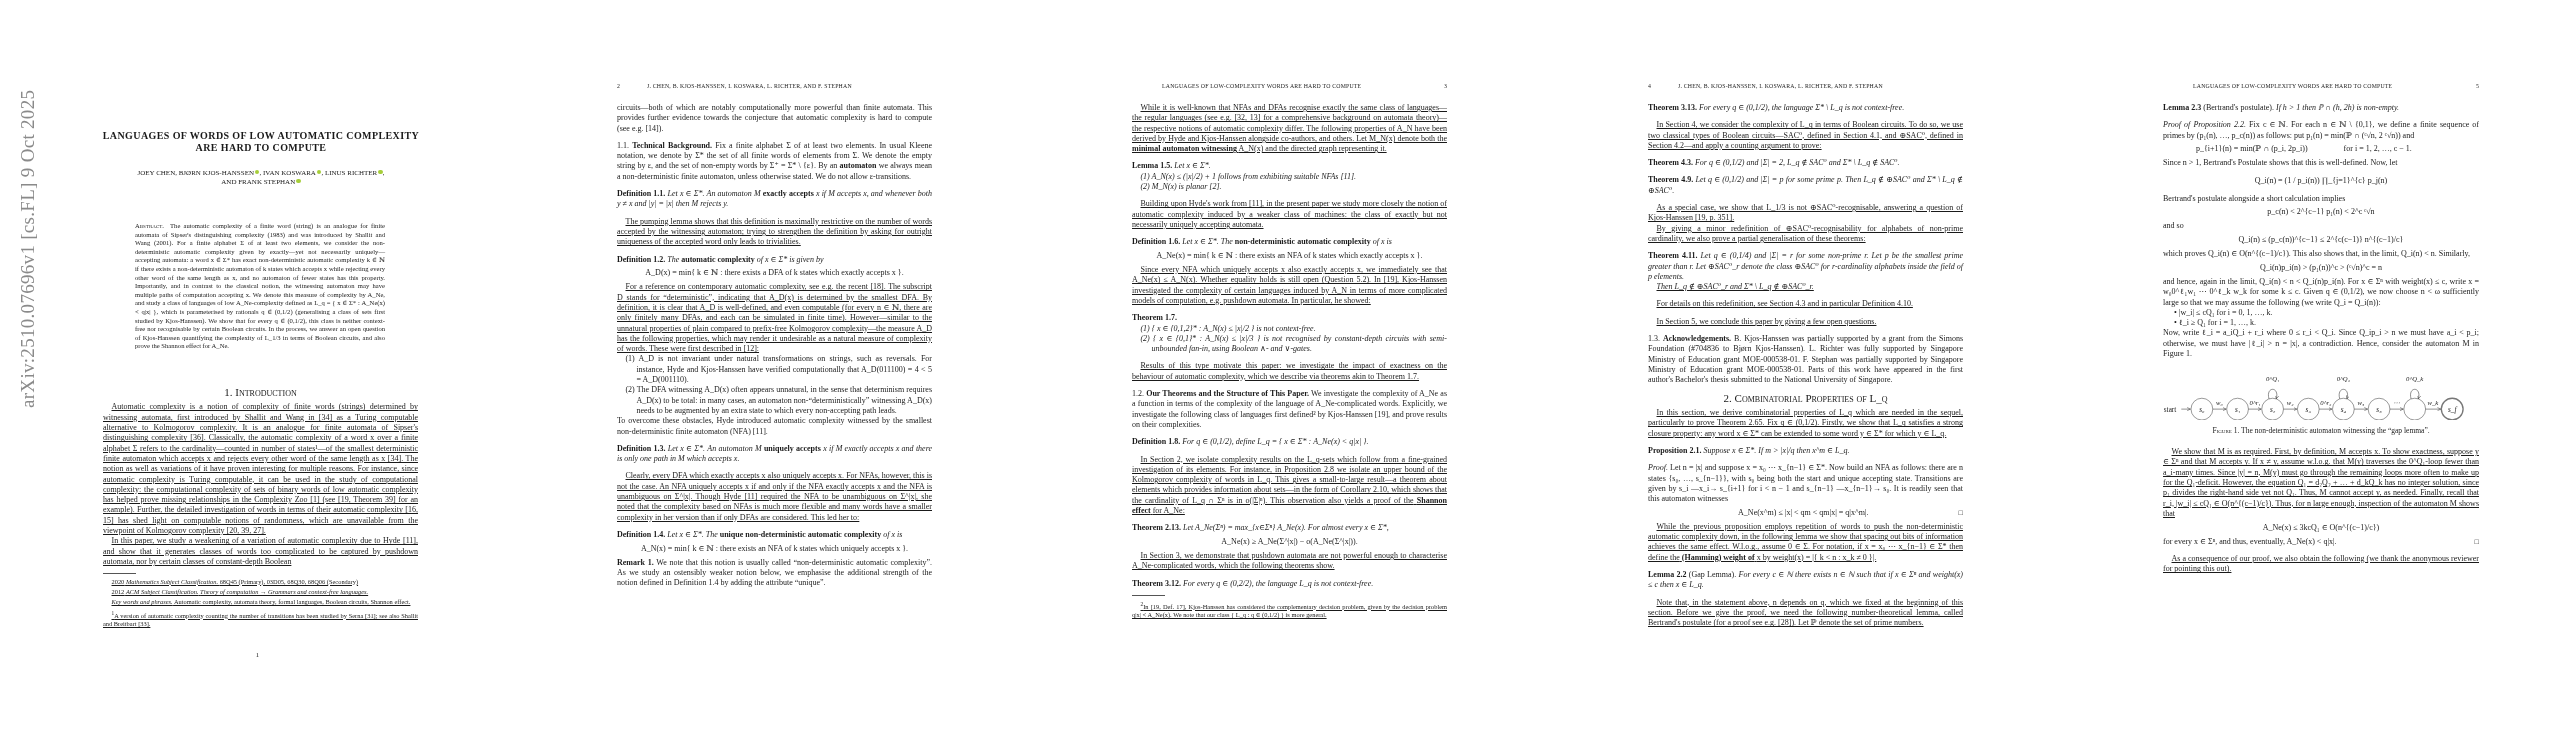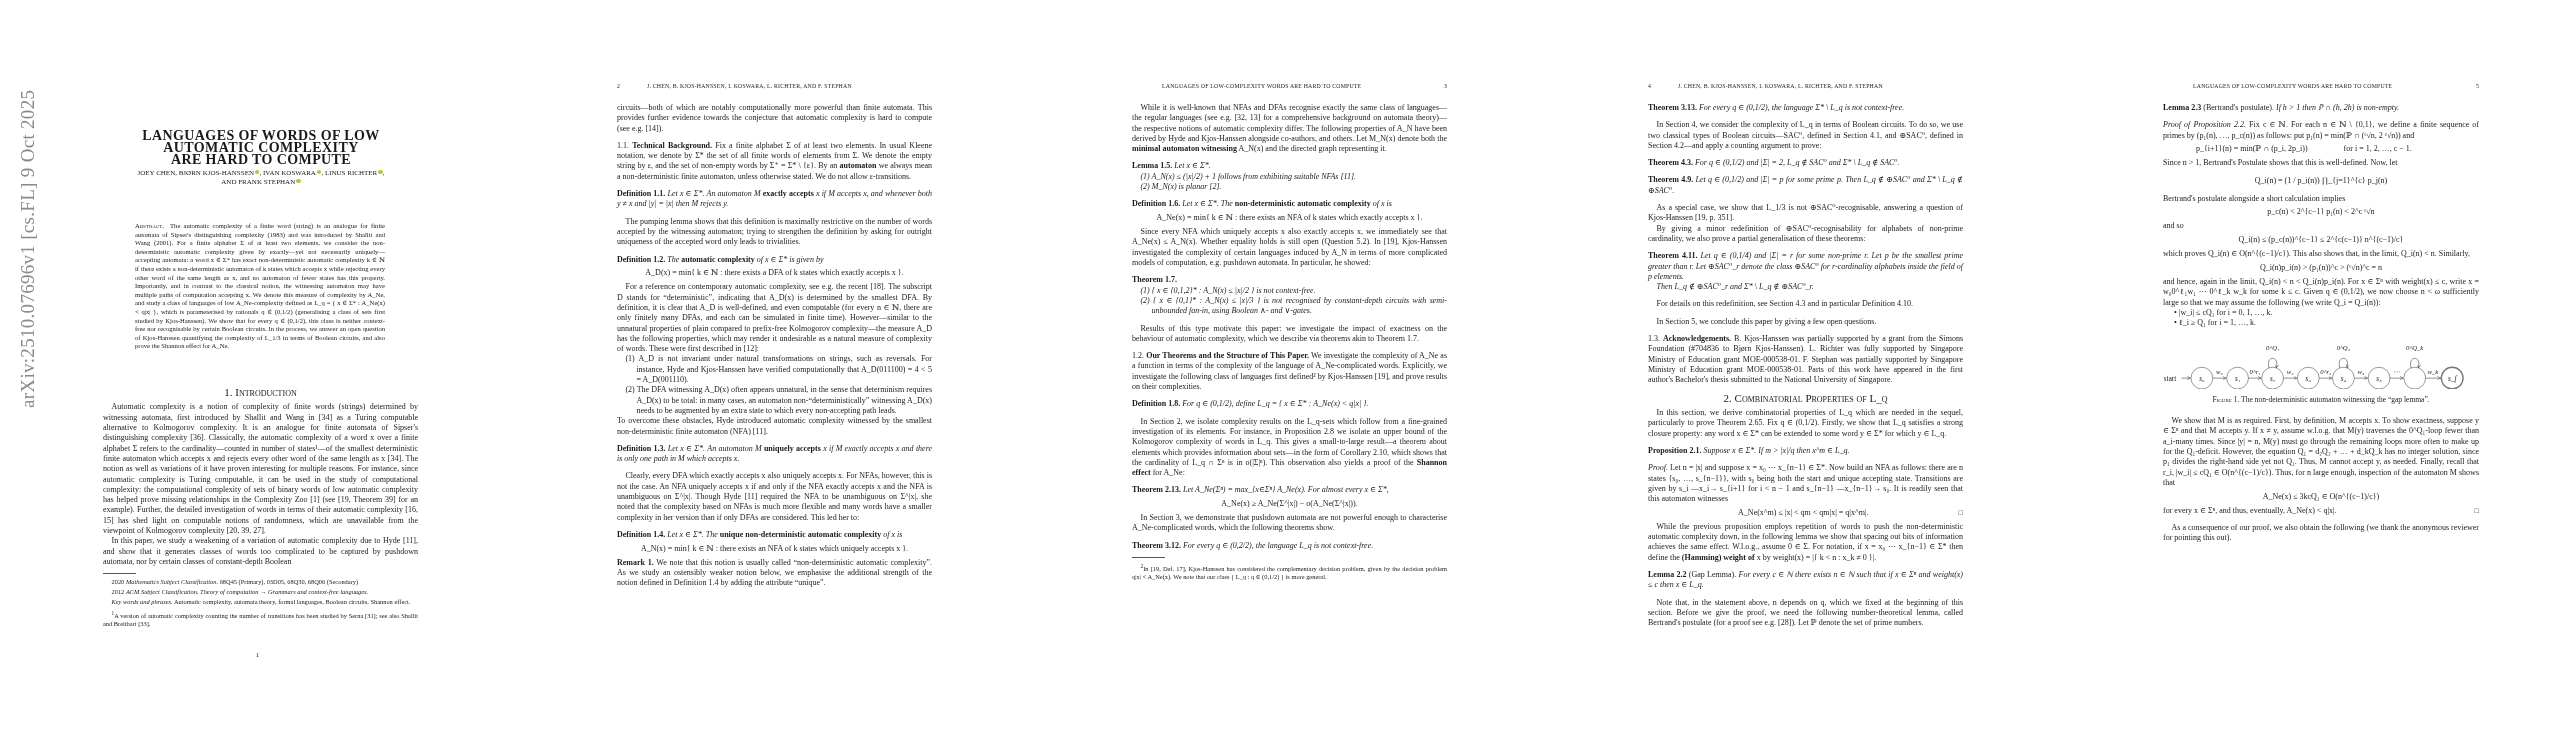--- a/index.html
+++ b/index.html
@@ -2,36 +2,36 @@
 <html style="font-size:9.7px"><head>
 <meta charset="utf-8">
 <style>
   html, body { margin:0; padding:0; background:#ffffff; }
   body { width:2576px; height:729px; position:relative; overflow:hidden;
          font-family:"Liberation Serif","DejaVu Serif",serif; color:#1a1a1a; }
   .page { position:absolute; top:0; height:729px; width:515px; }
   .col { position:absolute; width:315px; font-size:8px; line-height:10.3px; text-align:justify; }
   .runhead { position:absolute; top:83px; font-size:5.8px; letter-spacing:0.2px; white-space:nowrap; color:#222; }
   p { margin:0; }
-  .ind { text-indent:8.5px; }
+  .ind { text-indent:8.5px;text-decoration:underline; }
   .blk { margin-top:7px; }
   .b { font-weight:bold; }
   .i { font-style:italic; }
   .sc { font-variant:small-caps; }
   .eq { text-align:center; margin:3.6px 0; white-space:nowrap; }
   .enum { padding-left:19.4px; text-indent:-11px; }
   .enum2 { padding-left:20.7px; text-indent:-9.7px; }
   .sec { text-align:center; font-variant:small-caps; font-size:11px; margin:7.3px 0 4.9px; }
   .fn { font-size:6.4px; line-height:8.5px; }
   .fnrule { width:33px; border-top:0.6px solid #555; margin:6px 0 3.6px; }
   .qed { float:right; font-size:7.3px; }
   .arxiv { position:absolute; left:17px; top:408px; transform:rotate(-90deg); transform-origin:0 0;
            font-family:"Liberation Serif",serif; font-size:19px; color:#8a8a8a; white-space:nowrap; letter-spacing:0.3px; }
   .title { position:absolute; left:97px; top:130px; width:328px; text-align:center; font-weight:bold;
-           font-size:14px; line-height:12px; letter-spacing:0.4px; }
+           font-size:10px; line-height:12px; letter-spacing:0.4px; }
   .authors { position:absolute; left:97px; top:169px; width:328px; text-align:center; font-size:7px; line-height:9px; }
   .orcid { display:inline-block; width:4.3px; height:4.3px; border-radius:50%; background:#a6ce39; vertical-align:0.6px; margin-left:1.2px; }
   .abstract { position:absolute; left:135px; top:222px; width:250px; font-size:6.6px; line-height:8.6px; text-align:justify; }
   .pagenum1 { position:absolute; left:0; width:515px; top:651px; text-align:center; font-size:6.7px; }
   svg text { font-family:"Liberation Serif",serif; }
 </style>
 </head>
 <body>
 
 <div class="arxiv">arXiv:2510.07696v1  [cs.FL]  9 Oct 2025</div>
@@ -103,20 +103,21 @@
 <div class="page" style="left:1030px;">
   <div class="runhead" style="left:102px; width:315px;">
     <span style="position:absolute; left:30px;">LANGUAGES OF LOW-COMPLEXITY WORDS ARE HARD TO COMPUTE</span>
     <span style="position:absolute; right:0;">3</span>
   </div>
   <div class="col" style="left:102px; top:103px;">
     <p class="ind"><span>While it is well-known that NFAs and DFAs recognise exactly the same class of languages—the regular languages (see e.g. [32, 13] for a comprehensive background on automata theory)—the respective notions of automatic complexity differ. The following properties of A_N have been derived by Hyde and Kjos-Hanssen alongside co-authors, and others. Let M_N(x) denote both the</span> <span class="b">minimal automaton witnessing</span> <span>A_N(x) and the directed graph representing it.</span></p>
     <p class="blk"><span class="b">Lemma 1.5.</span> <span class="i">Let x ∈ Σ*.</span></p>
     <div class="enum i"><span>(1)</span> <span>A_N(x) ≤ (|x|/2) + 1 follows from exhibiting suitable NFAs [11].</span></div>
     <div class="enum i"><span>(2)</span> <span>M_N(x) is planar [2].</span></div>
+    <p class="ind blk">Building upon Hyde's work from [11], in the present paper we study more closely the notion of automatic complexity induced by a weaker class of machines: the class of exactly but not necessarily uniquely accepting automata.</p>
     <p class="blk"><span class="b">Definition 1.6.</span> <span class="i">Let x ∈ Σ*. The</span> <span class="b">non-deterministic automatic complexity</span> <span class="i">of x is</span></p>
     <div class="eq">A_Ne(x) = min{ k ∈ ℕ : there exists an NFA of k states which exactly accepts x }.</div>
     <p class="ind">Since every NFA which uniquely accepts x also exactly accepts x, we immediately see that A_Ne(x) ≤ A_N(x). Whether equality holds is still open (Question 5.2). In [19], Kjos-Hanssen investigated the complexity of certain languages induced by A_N in terms of more complicated models of computation, e.g. pushdown automata. In particular, he showed:</p>
     <p class="blk b">Theorem 1.7.</p>
     <div class="enum i"><span>(1)</span> <span>{ x ∈ {0,1,2}* : A_N(x) ≤ |x|/2 } is not context-free.</span></div>
     <div class="enum i"><span>(2)</span> <span>{ x ∈ {0,1}* : A_N(x) ≤ |x|/3 } is not recognised by constant-depth circuits with semi-unbounded fan-in, using Boolean ∧- and ∨-gates.</span></div>
     <p class="ind blk">Results of this type motivate this paper: we investigate the impact of exactness on the behaviour of automatic complexity, which we describe via theorems akin to Theorem 1.7.</p>
     <p class="blk"><span>1.2.</span> <span class="b">Our Theorems and the Structure of This Paper.</span> <span>We investigate the complexity of A_Ne as a function in terms of the complexity of the language of A_Ne-complicated words. Explicitly, we investigate the following class of languages first defined² by Kjos-Hanssen [19], and prove results on their complexities.</span></p>
     <p class="blk"><span class="b">Definition 1.8.</span> <span class="i">For q ∈ (0,1/2), define L_q = { x ∈ Σ* : A_Ne(x) &lt; q|x| }.</span></p>
     <p class="ind blk"><span>In Section 2, we isolate complexity results on the L_q-sets which follow from a fine-grained investigation of its elements. For instance, in Proposition 2.8 we isolate an upper bound of the Kolmogorov complexity of words in L_q. This gives a small-to-large result—a theorem about elements which provides information about sets—in the form of Corollary 2.10, which shows that the cardinality of L_q ∩ Σⁿ is in o(|Σ|ⁿ). This observation also yields a proof of the</span> <span class="b">Shannon effect</span> <span>for A_Ne:</span></p>
@@ -170,20 +171,21 @@
     <div class="eq" style="margin:7.3px 0;">Q_i(n) = (1 / p_i(n)) ∏_{j=1}^{c} p_j(n)</div>
     <p>Bertrand's postulate alongside a short calculation implies</p>
     <div class="eq">p_c(n) &lt; 2^{c−1} p₁(n) &lt; 2^c ᶜ√n</div>
     <p>and so</p>
     <div class="eq">Q_i(n) ≤ (p_c(n))^{c−1} ≤ 2^{c(c−1)} n^{(c−1)/c}</div>
     <p>which proves Q_i(n) ∈ O(n^{(c−1)/c}). This also shows that, in the limit, Q_i(n) &lt; n. Similarly,</p>
     <div class="eq">Q_i(n)p_i(n) &gt; (p₁(n))^c &gt; (ᶜ√n)^c = n</div>
     <p>and hence, again in the limit, Q_i(n) &lt; n &lt; Q_i(n)p_i(n). For x ∈ Σⁿ with weight(x) ≤ c, write x = w₀0^ℓ₁w₁ ⋯ 0^ℓ_k w_k for some k ≤ c. Given q ∈ (0,1/2), we now choose n &lt; ω sufficiently large so that we may assume the following (we write Q_i = Q_i(n)):</p>
     <div class="enum2">• <span>|w_i| ≤ cQ₁ for i = 0, 1, …, k.</span></div>
     <div class="enum2">• <span>ℓ_i ≥ Q₁ for i = 1, …, k.</span></div>
+    <p>Now, write ℓ_i = a_iQ_i + r_i where 0 ≤ r_i &lt; Q_i. Since Q_ip_i &gt; n we must have a_i &lt; p_i; otherwise, we must have |ℓ_i| &gt; n = |x|, a contradiction. Hence, consider the automaton M in Figure 1.</p>
 
     <div style="position:relative; height:52px; margin-top:8.5px;">
       <svg width="316" height="52" viewBox="0 0 520 86" style="font-size:13.2px">
         <defs>
           <marker id="arr" markerWidth="7" markerHeight="6" refX="6" refY="3" orient="auto">
             <path d="M0,0 L6,3 L0,6" fill="none" stroke="#333" stroke-width="0.9"></path>
           </marker>
         </defs>
         <g font-size="12" fill="#222">
           <text x="0" y="72">start</text>

